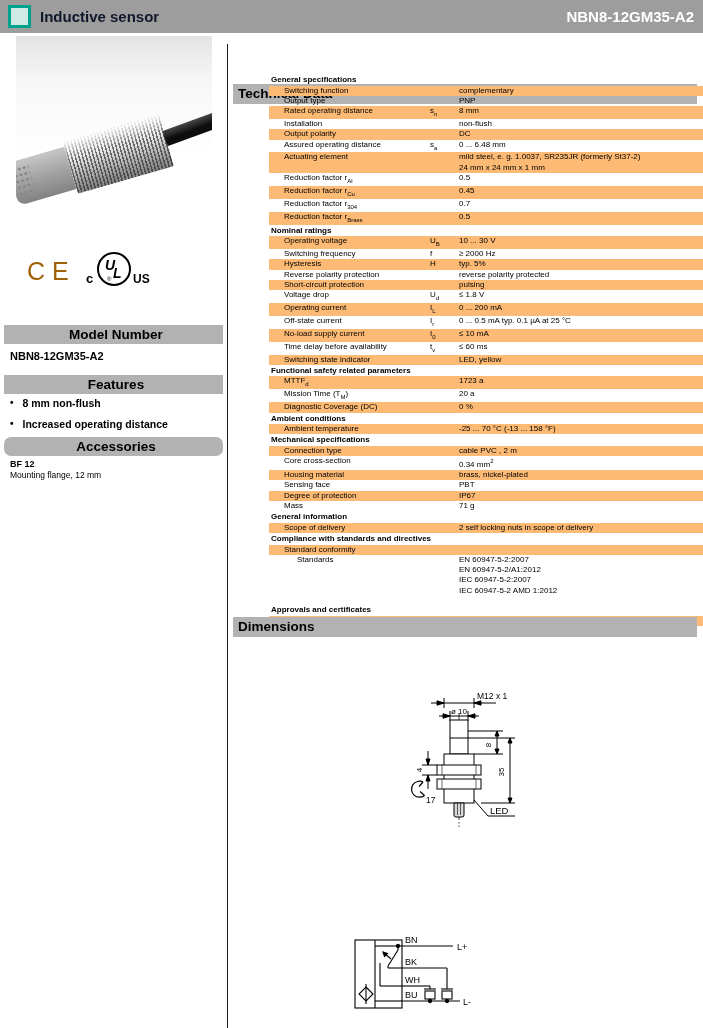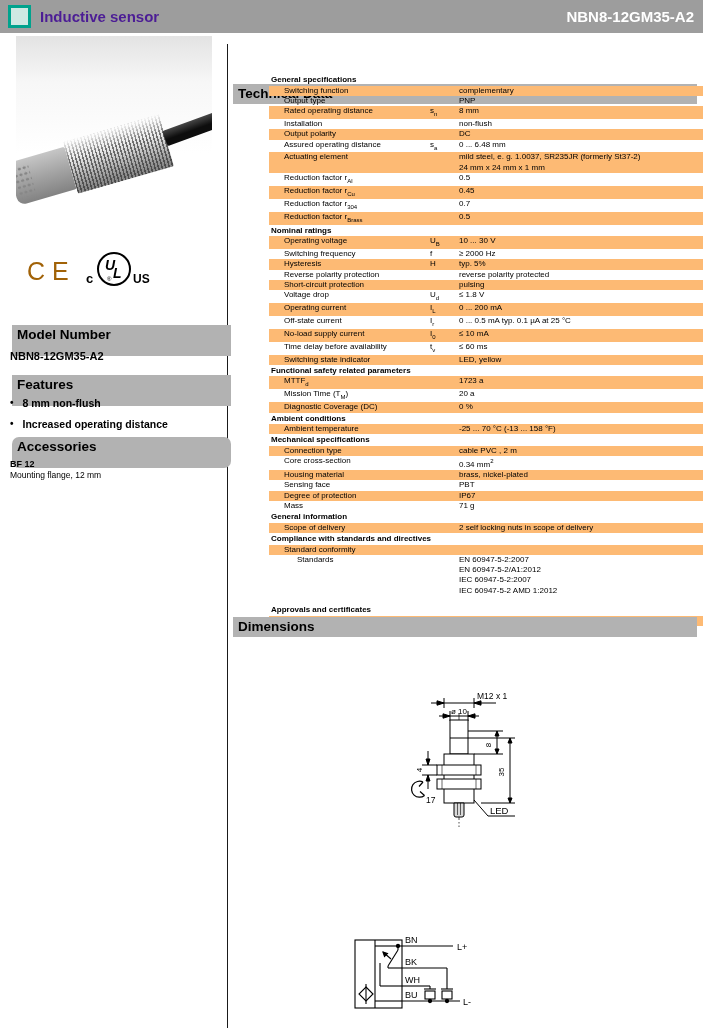--- a/index.html
+++ b/index.html
@@ -3,21 +3,21 @@
 <meta charset="utf-8">
 <style>
   * { box-sizing: border-box; margin: 0; padding: 0; }
   html,body { background:#fff; }
   body { font-family: "Liberation Sans", sans-serif; color:#000; }
   .page { position:relative; width:703px; height:1028px; background:#fff; overflow:hidden; }
 
   
   .topbar { position:absolute; left:0; top:0; width:703px; height:33px; background:#9d9d9d; }
   .brandbox { position:absolute; left:8px; top:5px; width:23px; height:23px; background:#cfe9e3; border:3px solid #00a38d; }
-  .topbar .ttl { position:absolute; left:40px; top:0; height:33px; line-height:33px; color:#4c1d95; font-size:15px; font-weight:bold; }
+  .topbar .ttl { position:absolute; left:40px; top:0; height:33px; line-height:33px; color:#0f172a; font-size:15px; font-weight:bold; }
   .topbar .mdl { position:absolute; right:9px; top:0; height:33px; line-height:33px; color:#fff; font-size:15px; font-weight:bold; }
 
   
   .divider { position:absolute; left:227px; top:44px; width:1px; height:984px; background:#1a1a1a; }
 
   
   .photo { position:absolute; left:16px; top:36px; width:196px; height:212px;
            background:linear-gradient(180deg,#e3e3e3,#f7f7f7 22%,#ffffff 55%); overflow:hidden; }
   .assembly { position:absolute; left:-8px; top:84px; width:250px; height:60px;
               transform:rotate(-16deg); display:flex; align-items:center; }
@@ -33,22 +33,22 @@
 
   .ce { position:absolute; left:27px; top:257px; font-size:25px; font-weight:400; letter-spacing:7px; color:#a16207; }
   .ulmark { position:absolute; left:86px; top:250px; width:90px; height:42px; }
   .ul-c  { position:absolute; left:0; bottom:6px; font-size:13px; font-weight:bold; }
   .ul-circle { position:absolute; left:11px; top:2px; width:34px; height:34px; border:2.5px solid #000; border-radius:50%; }
   .ul-u { position:absolute; left:6px; top:3px; font-size:14px; font-weight:bold; font-style:italic; }
   .ul-l { position:absolute; left:14px; top:11px; font-size:14px; font-weight:bold; font-style:italic; }
   .ul-r { position:absolute; left:8px; top:22px; font-size:6px; }
   .ul-us { position:absolute; left:47px; bottom:6px; font-size:12px; font-weight:bold; }
 
-  .lbar { position:absolute; left:12px; width:219px; height:31px; background:#b2b2b2;
-          font-size:13.5px; font-weight:bold; line-height:19px; padding-left:5px; }
+  .lbar { position:absolute; left:4px; width:219px; height:19px; background:#b2b2b2;
+          font-size:13.5px; font-weight:bold; line-height:19px; padding-left:5px;text-align:center; }
   .lbar.mn { top:325px; } .lbar.ft { top:375px; } .lbar.ac { top:437px;border-radius:7px; }
   .mn-val { position:absolute; left:10px; top:350px; font-size:11px; font-weight:bold; }
   .feat { position:absolute; left:10px; top:397px; width:215px; }
   .feat .fi { display:flex; gap:9px; font-size:10.5px; font-weight:bold; margin-bottom:9px; }
   .feat .b { font-size:10px; }
   .acc-name { position:absolute; left:10px; top:459px; font-size:9px; font-weight:bold; }
   .acc-desc { position:absolute; left:10px; top:470px; font-size:8.5px; }
 
   
   .rbar { position:absolute; left:233px; width:464px; height:20px; background:#b2b2b2;

